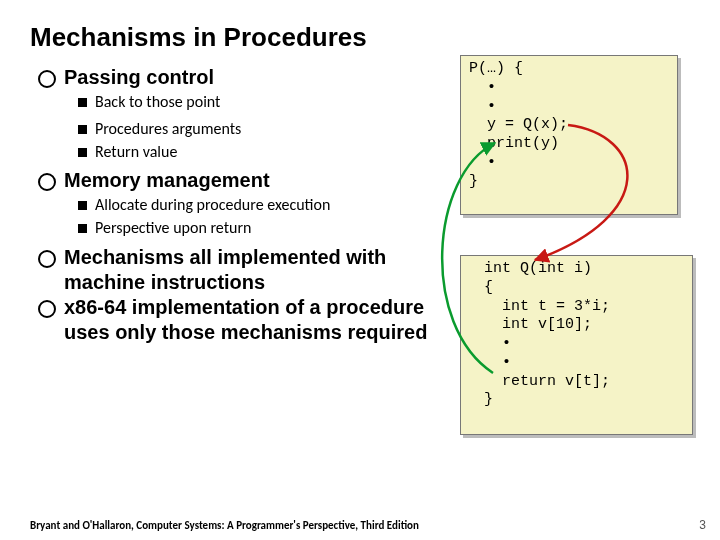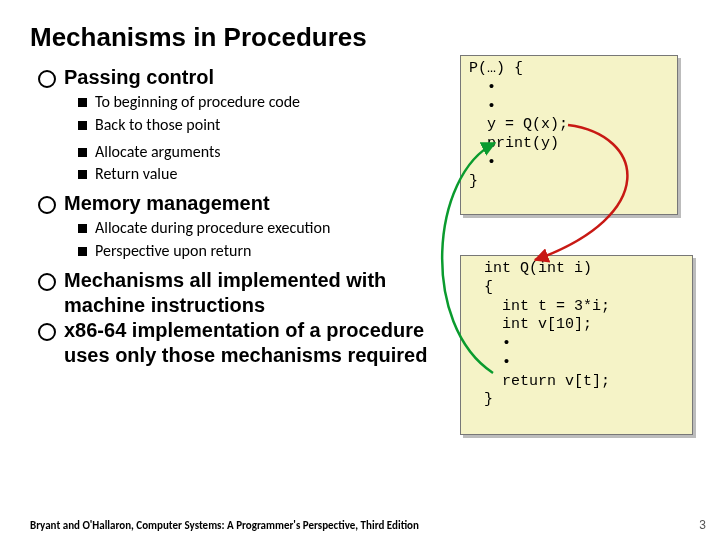--- a/index.html
+++ b/index.html
@@ -101,32 +101,28 @@
 <div class="title">Mechanisms in Procedures</div>
 
 <div class="bullets-root">
   <div class="top-bullet">
     <span class="marker"></span>
     <span class="label">Passing control</span>
   </div>
   <div class="sub-list">
     <div class="sub-bullet">
       <span class="sq"></span>
-      <span class="text">To beginning of procedure code</span>
-    </div>
-    <div class="sub-bullet">
-      <span class="sq"></span>
       <span class="text">Back to those point</span>
     </div>
   </div>
 
   <div class="sub-list">
     <div class="sub-bullet">
       <span class="sq"></span>
-      <span class="text">Allocate arguments</span>
+      <span class="text">Procedures arguments</span>
     </div>
     <div class="sub-bullet">
       <span class="sq"></span>
       <span class="text">Return value</span>
     </div>
   </div>
 
   <div class="top-bullet">
     <span class="marker"></span>
     <span class="label">Memory management</span>

